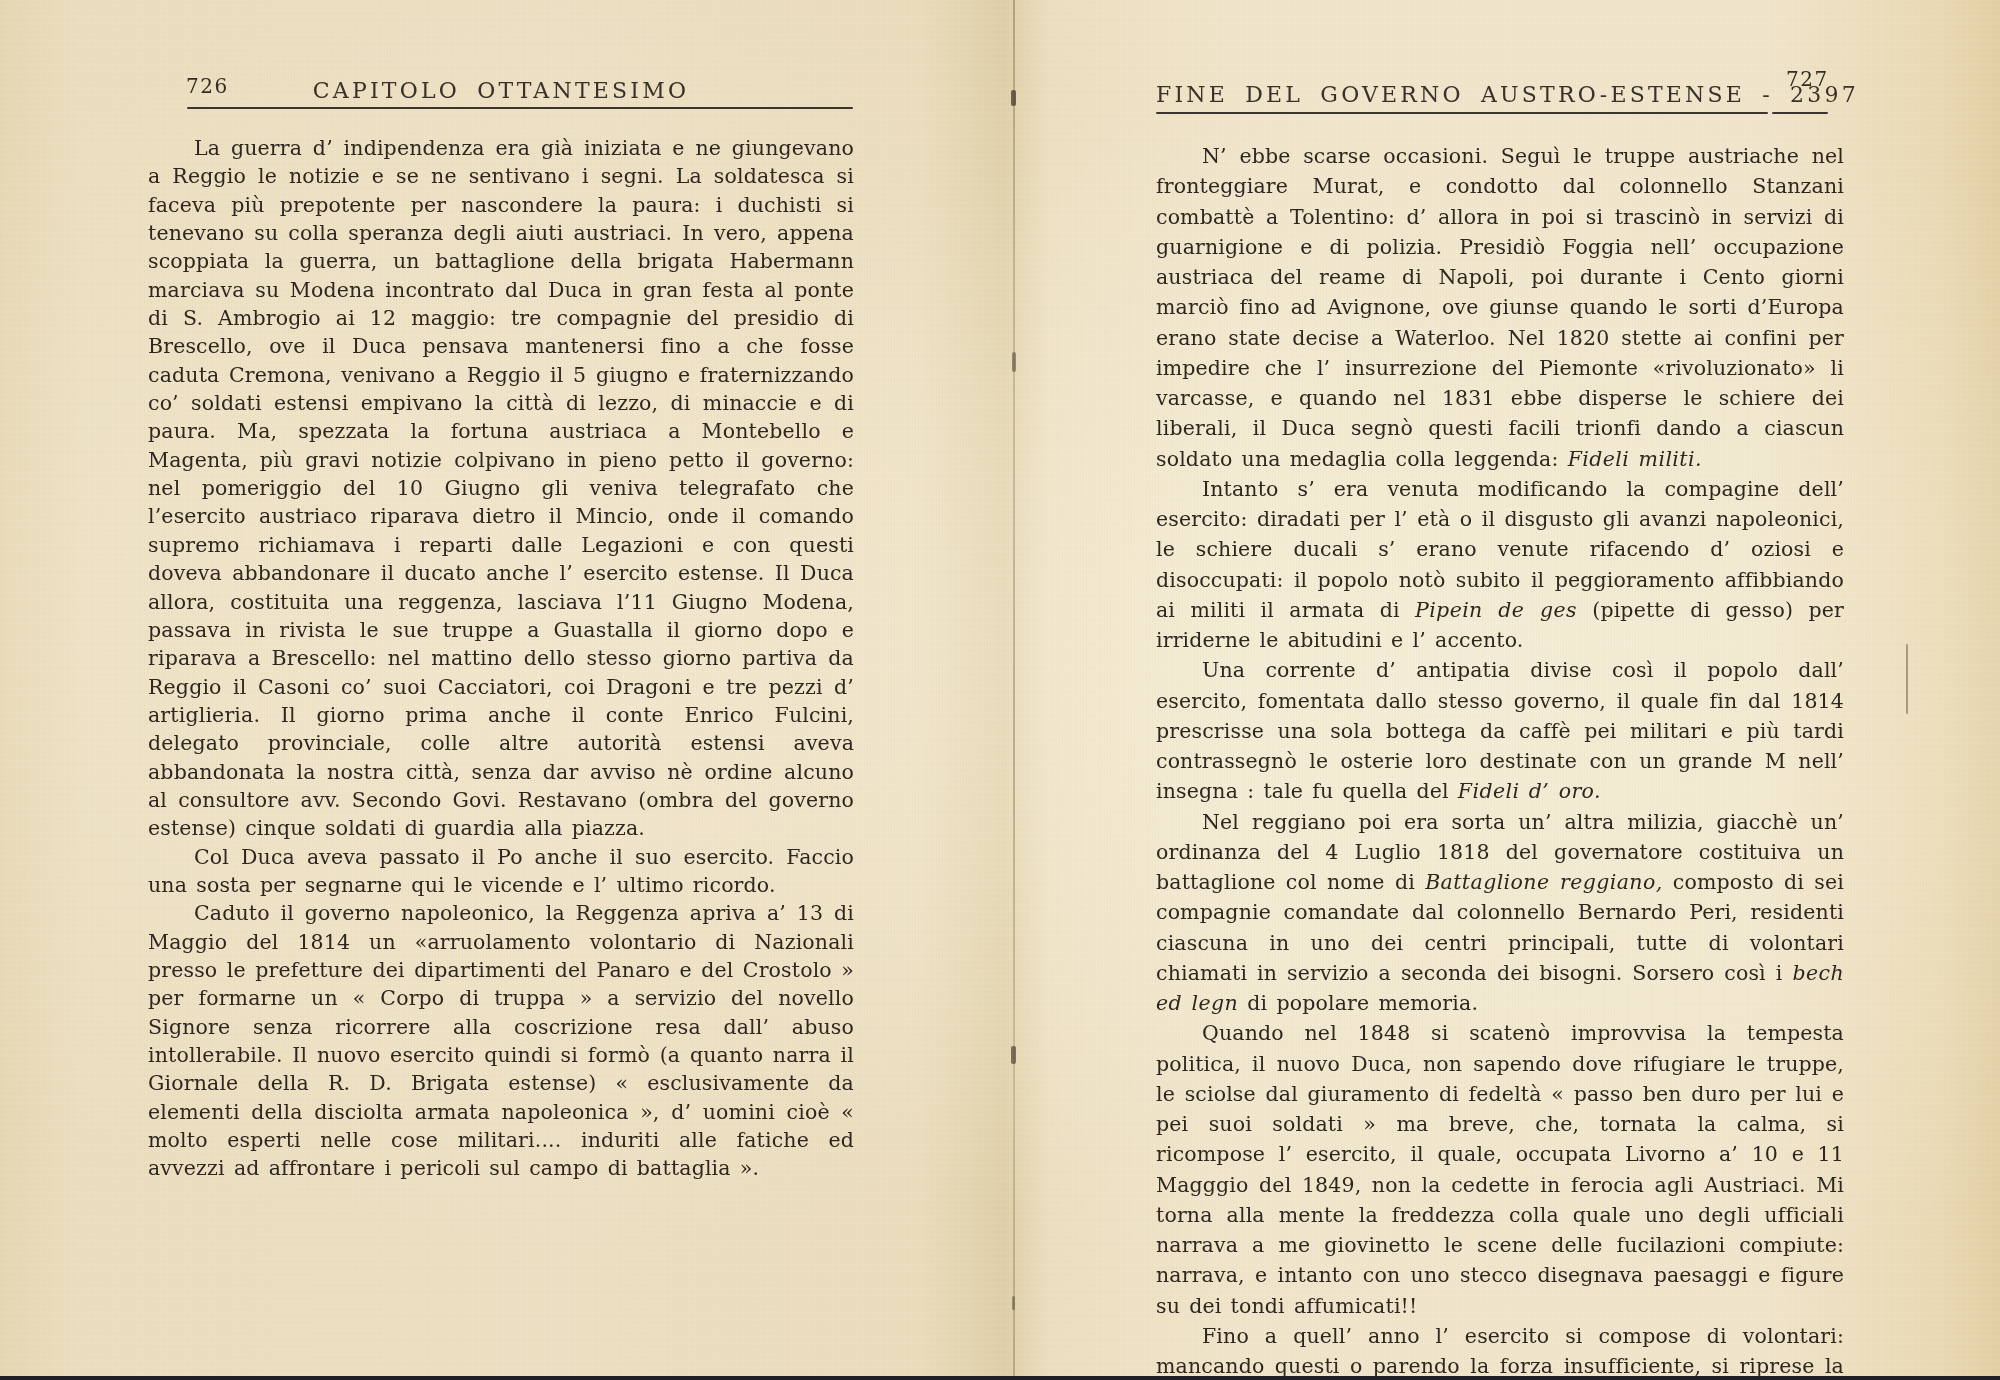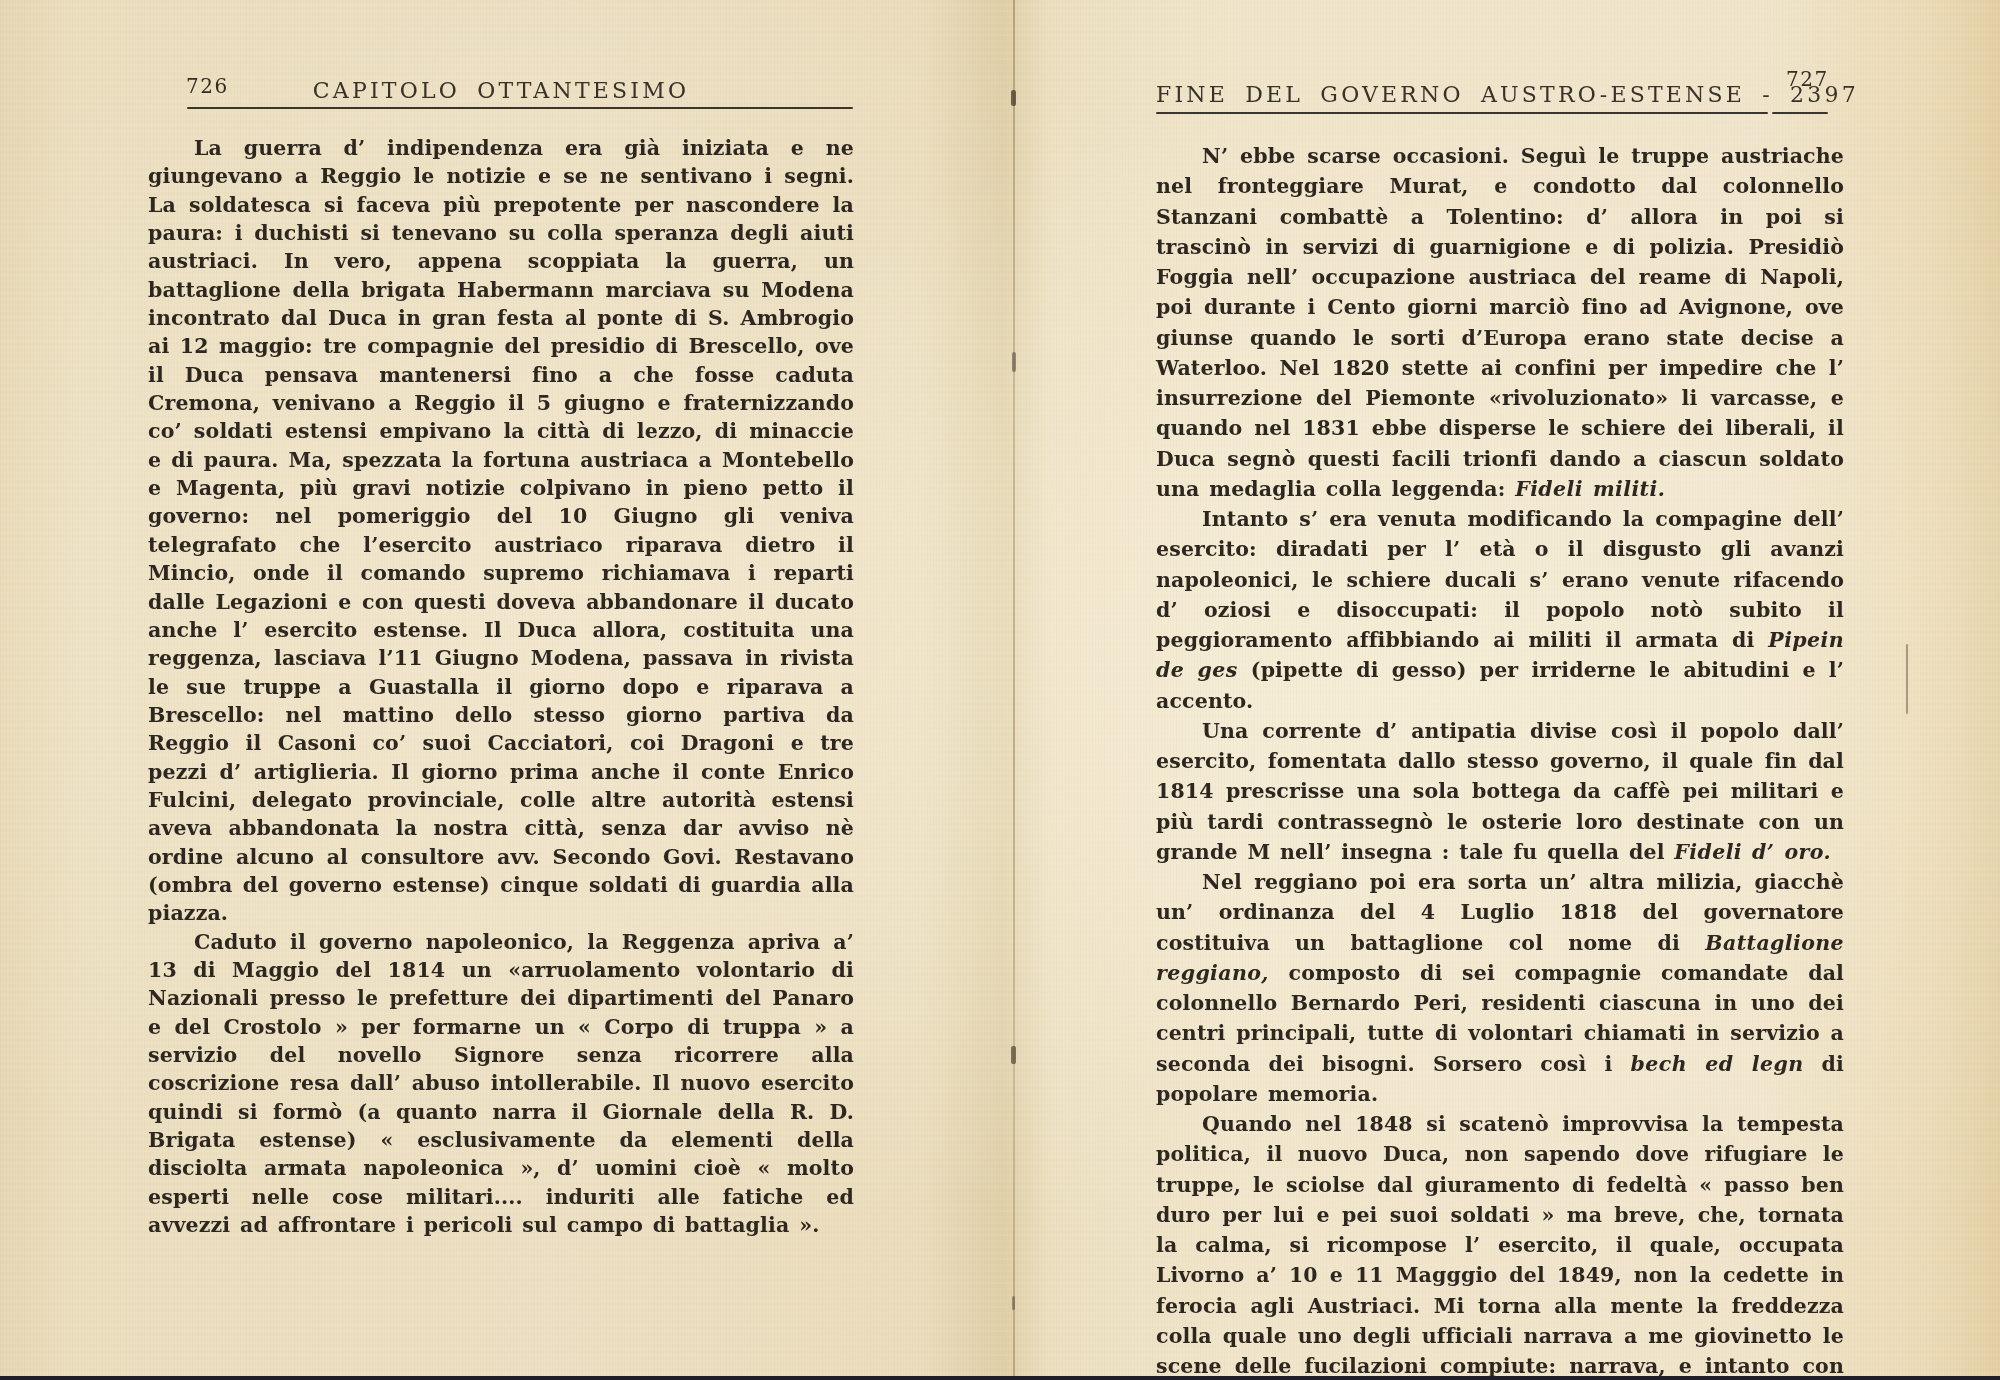--- a/index.html
+++ b/index.html
@@ -25,21 +25,21 @@
   }
   .page-head-title{
     position:absolute;font-size:22px;letter-spacing:3.2px;word-spacing:7px;
     color:#38322a;text-align:center;white-space:nowrap;
   }
   .head-rule{
     position:absolute;height:2px;background:#3b352d;border-radius:1px;
   }
   .body-text{
     position:absolute;color:#2d2720;text-align:justify;
-    font-size:20.5px;word-spacing:2.5px;letter-spacing:0.15px;font-weight:bold;
+    font-size:20.5px;word-spacing:2.5px;letter-spacing:0.15px;
   }
   .body-text p{margin:0;text-indent:46px;}
   .body-text i{letter-spacing:0.4px;}
   #left-body{left:148px;top:134px;width:706px;line-height:28.35px;}
   #right-body{left:1156px;top:141px;width:688px;line-height:30.25px;}
   .gutter{
     position:absolute;left:1013px;top:0;width:2px;height:1380px;
     background:linear-gradient(180deg,
       rgba(148,122,82,0.55), rgba(148,122,82,0.35) 30%,
       rgba(148,122,82,0.5) 55%, rgba(148,122,82,0.3) 80%, rgba(148,122,82,0.5));
@@ -61,20 +61,21 @@
 <body>
 
 <div class="spread">
 
   <section>
     <span class="page-head-num" style="left:186px;top:74px;">726</span>
     <span class="page-head-title" style="left:148px;width:706px;top:78px;">CAPITOLO OTTANTESIMO</span>
     <div class="head-rule" style="left:187px;top:107px;width:666px;"></div>
     <div class="body-text" id="left-body">
         <p><span>La guerra d’ indipendenza era già iniziata e ne giungevano a Reggio le notizie e se ne sentivano i segni. La soldatesca si faceva più prepotente per nascondere la paura: i duchisti si tenevano su colla speranza degli aiuti austriaci. In vero, appena scoppiata la guerra, un battaglione della brigata Habermann marciava su Modena incontrato dal Duca in gran festa al ponte di S. Ambrogio ai 12 maggio: tre compagnie del presidio di Brescello, ove il Duca pensava mantenersi fino a che fosse caduta Cremona, venivano a Reggio il 5 giugno e fraternizzando co’ soldati estensi empivano la città di lezzo, di minaccie e di paura. Ma, spezzata la fortuna austriaca a Montebello e Magenta, più gravi notizie colpivano in pieno petto il governo: nel pomeriggio del 10 Giugno gli veniva telegrafato che l’esercito austriaco riparava dietro il Mincio, onde il comando supremo richiamava i reparti dalle Legazioni e con questi doveva abbandonare il ducato anche l’ esercito estense. Il Duca allora, costituita una reggenza, lasciava l’11 Giugno Modena, passava in rivista le sue truppe a Guastalla il giorno dopo e riparava a Brescello: nel mattino dello stesso giorno partiva da Reggio il Casoni co’ suoi Cacciatori, coi Dragoni e tre pezzi d’ artiglieria. Il giorno prima anche il conte Enrico Fulcini, delegato provinciale, colle altre autorità estensi aveva abbandonata la nostra città, senza dar avviso nè ordine alcuno al consultore avv. Secondo Govi. Restavano (ombra del governo estense) cinque soldati di guardia alla piazza.</span></p>
+        <p><span>Col Duca aveva passato il Po anche il suo esercito. Faccio una sosta per segnarne qui le vicende e l’ ultimo ricordo.</span></p>
         <p><span>Caduto il governo napoleonico, la Reggenza apriva a’ 13 di Maggio del 1814 un «arruolamento volontario di Nazionali presso le prefetture dei dipartimenti del Panaro e del Crostolo » per formarne un « Corpo di truppa » a servizio del novello Signore senza ricorrere alla coscrizione resa dall’ abuso intollerabile. Il nuovo esercito quindi si formò (a quanto narra il Giornale della R. D. Brigata estense) « esclusivamente da elementi della disciolta armata napoleonica », d’ uomini cioè « molto esperti nelle cose militari.... induriti alle fatiche ed avvezzi ad affrontare i pericoli sul campo di battaglia ».</span></p>
       </div>
   </section>
 
   <section>
     <span class="page-head-title" style="left:1156px;width:688px;top:82px;">FINE DEL GOVERNO AUSTRO-ESTENSE - 2397</span>
     <span class="page-head-num" style="left:1786px;top:67px;">727</span>
     <div class="head-rule" style="left:1156px;top:112px;width:612px;"></div>
     <div class="head-rule" style="left:1772px;top:112px;width:56px;"></div>
     <div class="body-text" id="right-body">

